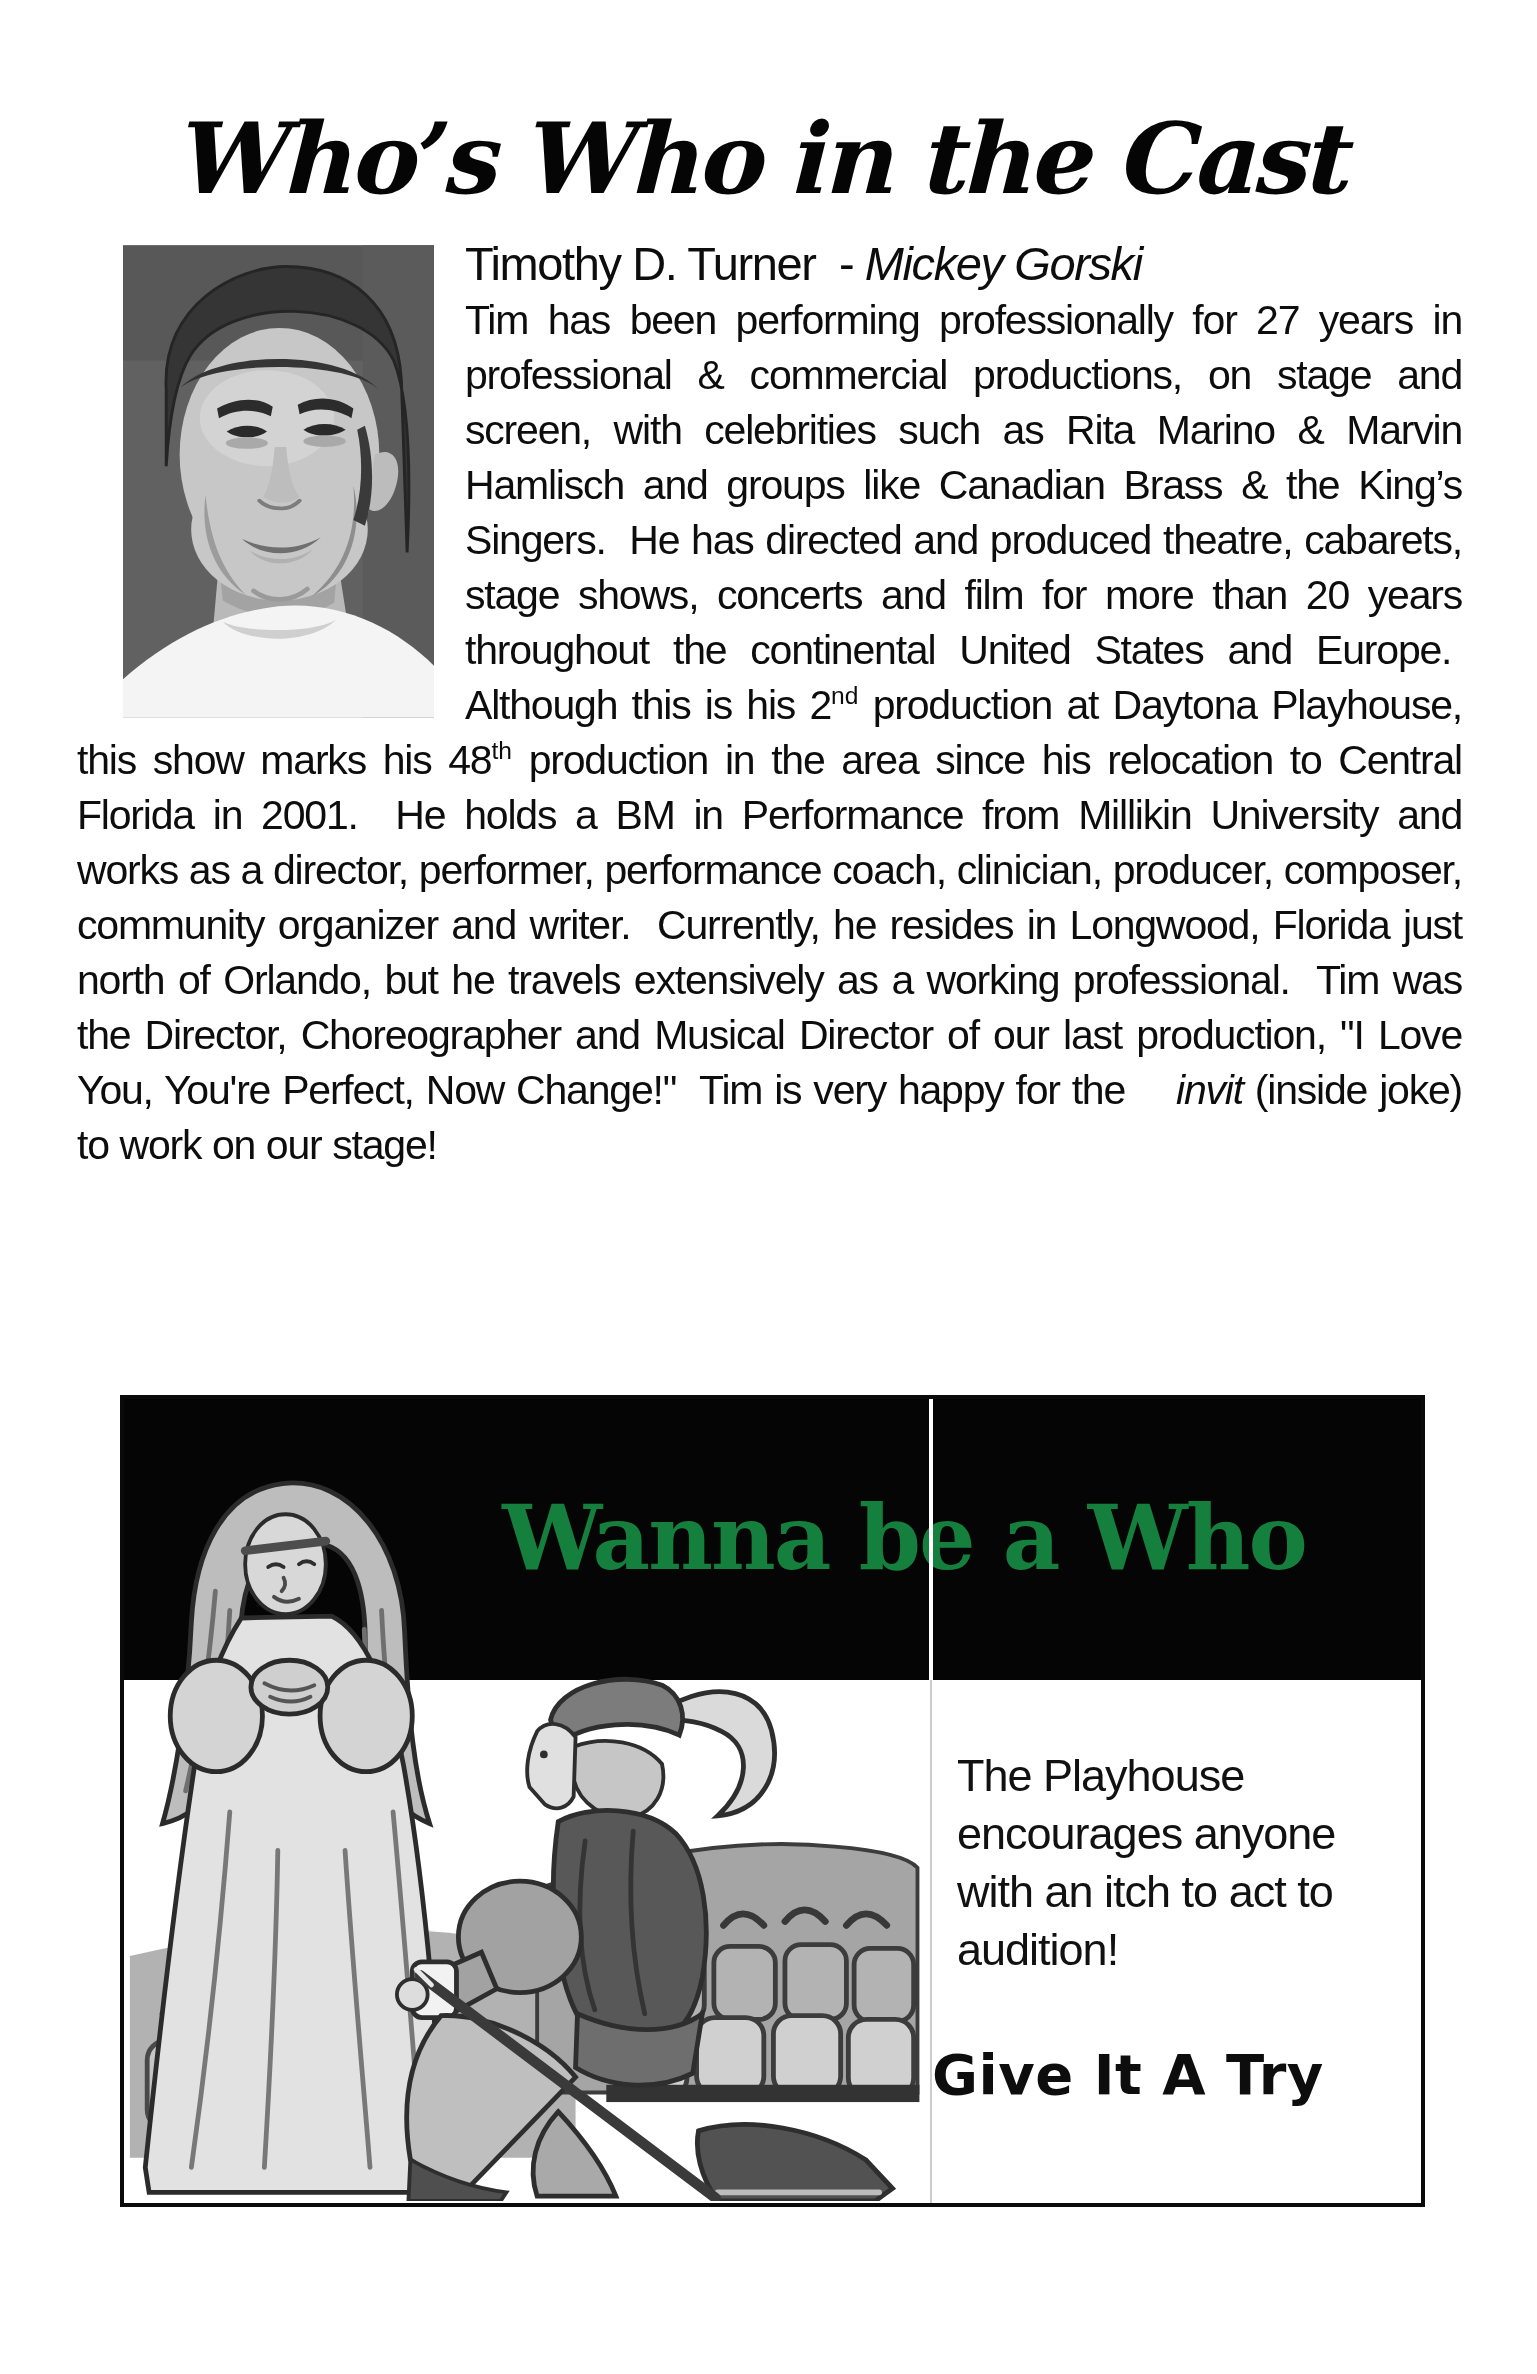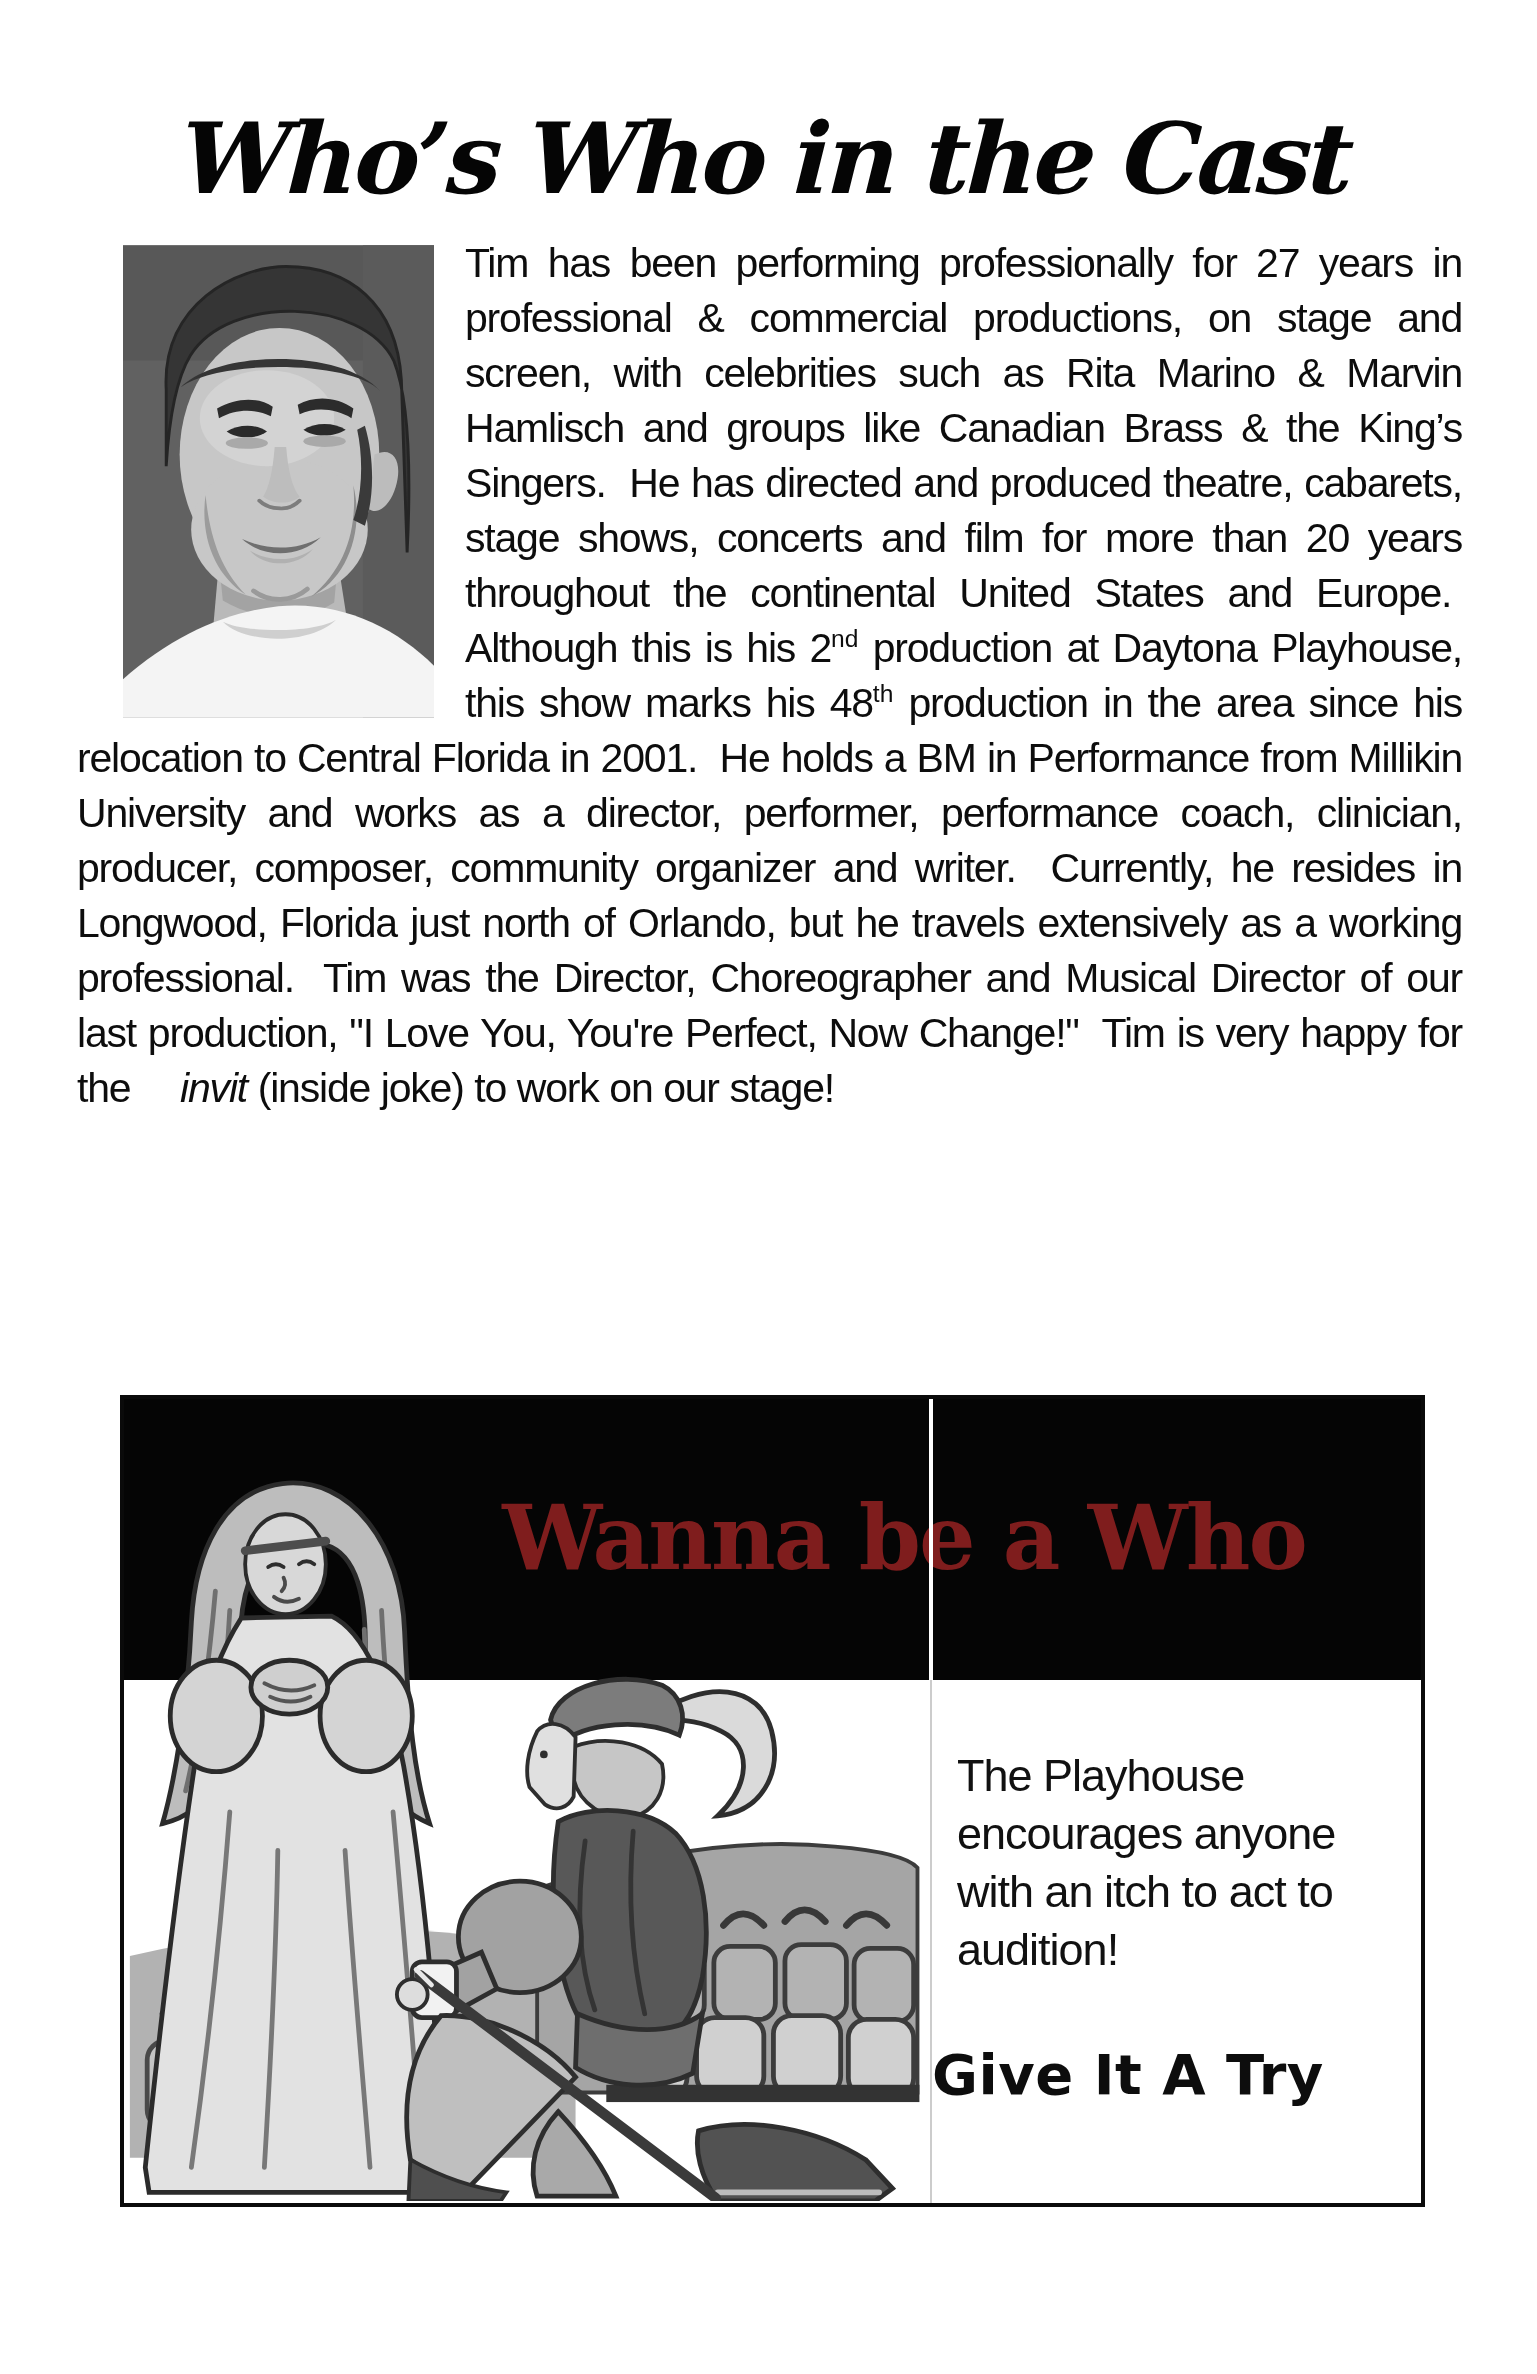--- a/index.html
+++ b/index.html
@@ -38,21 +38,21 @@
   
   .ad{
     position:absolute;left:120px;top:1395px;width:1305px;height:812px;
     box-sizing:border-box;border:4.8px solid #0a0a0a;background:#ffffff;
   }
   .ad-header{
     position:absolute;left:0;top:0;right:0;height:281px;background:#050505;z-index:1;
   }
   .ad-title{
     position:absolute;left:269px;right:5.8px;top:96px;z-index:1;
-    text-align:center;color:#7f1d1d;
+    text-align:center;color:#15803d;
     font-family:"DejaVu Serif",serif;font-weight:bold;
     font-size:89px;line-height:86px;letter-spacing:-1.9px;
   }
   .ad-header-divider{
     position:absolute;left:805px;top:0;width:3.8px;height:281px;
     background:#ffffff;z-index:2;
   }
   .ad-body-divider{
     position:absolute;left:806px;top:281px;width:1.9px;bottom:0;
     background:#cccccc;z-index:2;
@@ -122,20 +122,21 @@
 
         <path d="M262,218 C282,208 292,226 284,252 C278,272 264,282 256,274 Z" fill="#bcbcbc"></path>
 
         <path d="M252,188 C262,222 262,262 252,292 L240,286 C250,256 250,220 244,192 Z" fill="#3a3a3a"></path>
 
         <path d="M0,492 L0,452 C52,406 108,382 162,376 C226,370 284,398 324,438 L324,492 Z" fill="#f4f4f4"></path>
         <path d="M104,392 C128,416 196,416 222,390 C200,404 128,404 104,392 Z" fill="#cfcfcf"></path>
       </svg>
     </div>
 
+    <div class="name-line"><span>Timothy D. Turner</span><span>&nbsp; - </span><span class="role">Mickey Gorski</span></div>
 
     <div class="bio-text"><span>Tim has been performing professionally for 27 years in professional &amp; commercial productions, on stage and screen, with celebrities such as Rita Marino &amp; Marvin Hamlisch and groups like Canadian Brass &amp; the King’s Singers.&nbsp; He has directed and produced theatre, cabarets, stage shows, concerts and film for more than 20 years throughout the continental United States and Europe.&nbsp; Although this is his </span><span>2</span><sup>nd</sup><span> production at Daytona Playhouse, this show marks his </span><span>48</span><sup>th</sup><span> production in the area since his relocation to Central Florida in 2001.&nbsp; He holds a BM in Performance from Millikin University and works as a director, performer, performance coach, clinician, producer, composer, community organizer and writer.&nbsp; Currently, he resides in Longwood, Florida just north of Orlando, but he travels extensively as a working professional.&nbsp; Tim was the Director, Choreographer and Musical Director of our last production, "I Love You, You're Perfect, Now Change!"&nbsp; Tim is very happy for the </span><i>invit</i><span> (inside joke) to work on our stage!</span></div>
   </div>
 
   <div class="ad">
     <div class="ad-header"></div>
     <div class="ad-header-divider"></div>
     <div class="ad-body-divider"></div>
 
     <div class="ad-title">

